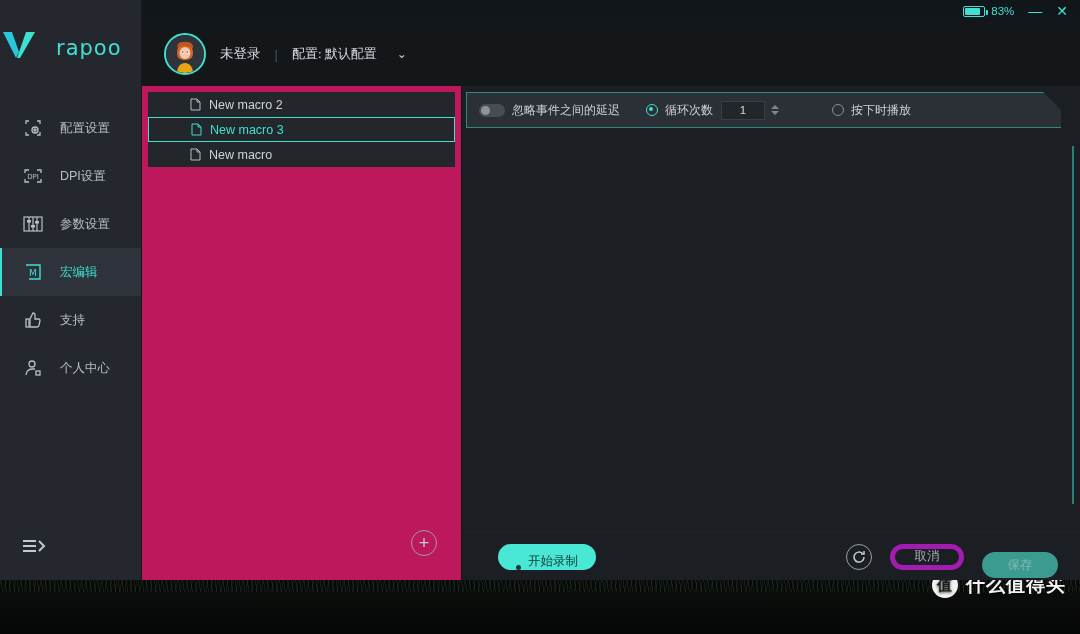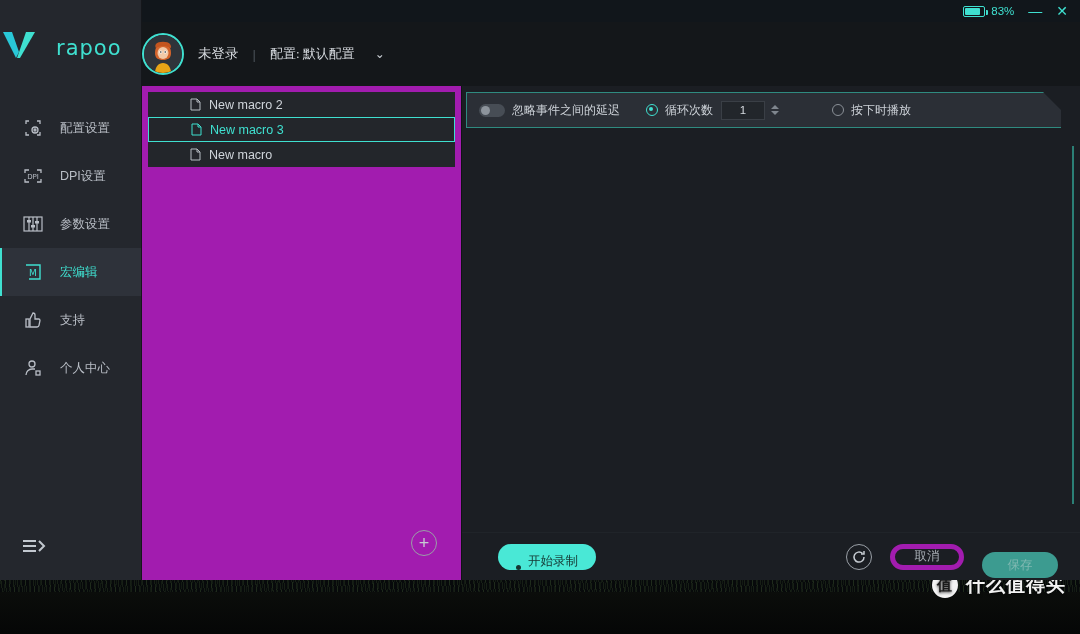--- a/index.html
+++ b/index.html
@@ -108,40 +108,40 @@
     background:#3fe0d0; border-radius:0 1px 1px 0;
   }
   #battery-fill { height: 100%; background: #3fe0d0; border-radius: 1px; }
   #battery-pct { color: #3fe0d0; font-size: 11.5px; }
   .winbtn { color: #3fe0d0; font-size: 14px; cursor: pointer; line-height: 1; }
 
   
   #header {
     height: 64px; flex: 0 0 64px;
     background: #14171a;
-    display: flex; align-items: center; gap: 14px;
+    display: flex; align-items: center; padding-left: 22px; gap: 14px;
   }
   #avatar {
     width: 42px; height: 42px; border-radius: 50%;
     border: 2px solid #3fe0d0; overflow: hidden;
     background: #2a2e34; flex: 0 0 42px;
     display: flex; align-items: flex-end; justify-content: center;
   }
   #login-text { color: #d7dbe0; font-size: 13.5px; }
   .hdr-sep { color: #4b5158; font-size: 13px; }
   #profile-text { color: #d7dbe0; font-size: 13px; font-family: Liberation Serif, serif; }
   #profile-caret { color: #c9ced4; font-size: 12px; margin-left: 6px; cursor: pointer; }
 
   
   #body { flex: 1; display: flex; min-height: 0; }
 
   
   #macro-panel {
     width: 320px; flex: 0 0 320px;
-    background: #a21caf;
+    background: #be185d;
     position: relative;
     border-right: 1px solid #101316;
     padding-top: 6px;
   }
   .macro-item {
     height: 25px; margin: 0 6px;
     display: flex; align-items: center; gap: 8px;
     padding-left: 42px;
     color: #cfd4da; font-size: 12.5px;
     background: #23262b; cursor: pointer;

